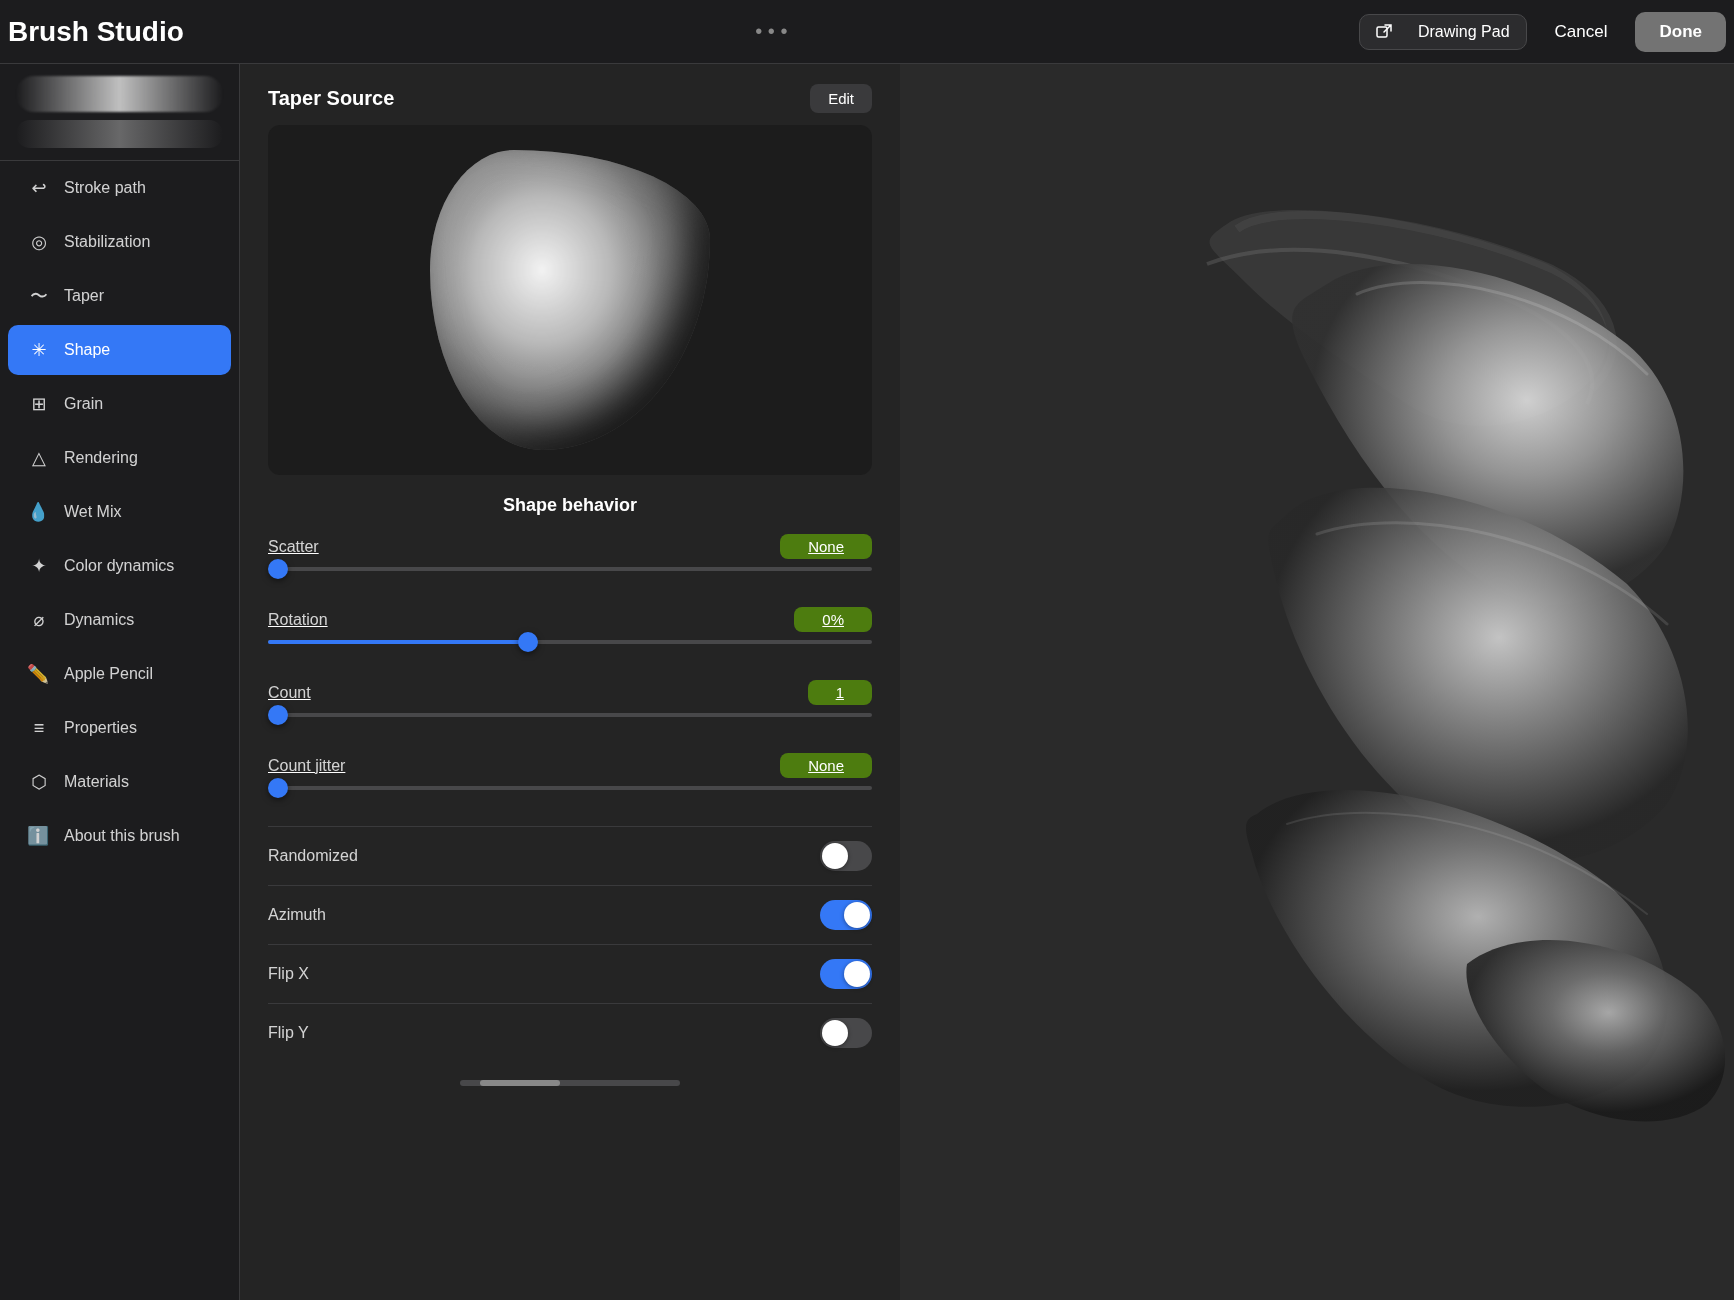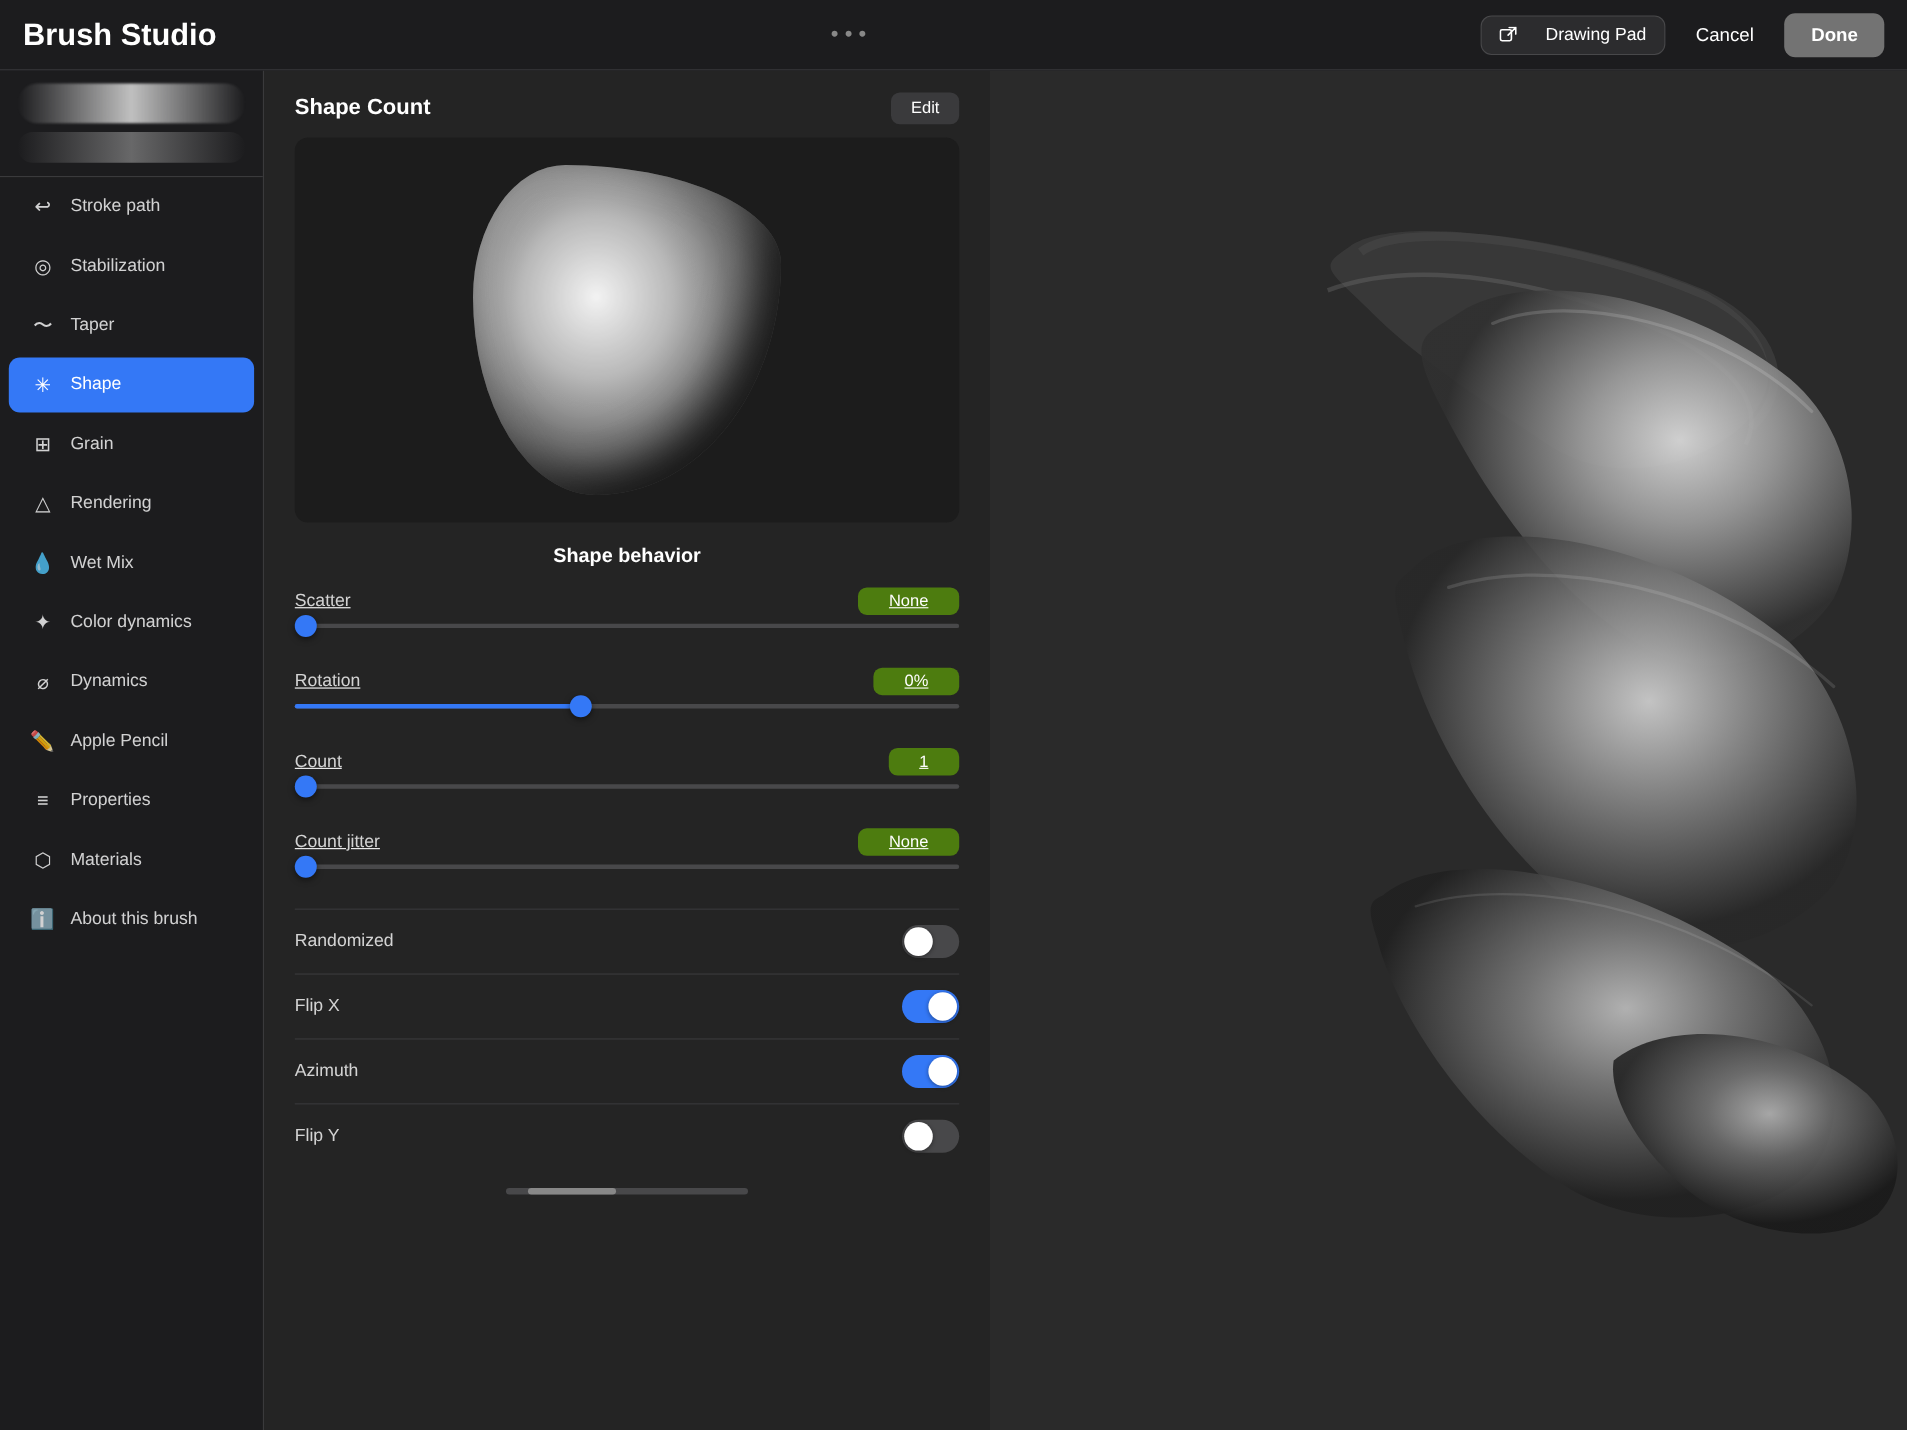--- a/index.html
+++ b/index.html
@@ -12,21 +12,21 @@
       overflow: hidden;
       display: flex;
       flex-direction: column;
     }
 
     
     .top-bar {
       display: flex;
       align-items: center;
       justify-content: space-between;
-      padding: 14px 21px;
+      padding: 14px 8px;
       background: #1c1c1e;
       border-bottom: 1px solid #3a3a3c;
       height: 64px;
       flex-shrink: 0;
     }
     .app-title {
       font-size: 28px;
       font-weight: 700;
       color: #ffffff;
     }
@@ -373,21 +373,21 @@
       <span>Materials</span>
     </div>
     <div class="sidebar-item">
       <span class="sidebar-icon">ℹ️</span>
       <span>About this brush</span>
     </div>
   </div>
 
   <div class="middle-panel">
     <div class="panel-header">
-      <span class="section-title">Shape Count</span>
+      <span class="section-title">Taper Source</span>
       <button class="edit-btn">Edit</button>
     </div>
     <div class="shape-preview">
       <div class="shape-preview-inner"></div>
     </div>
 
     <div class="behavior-section">
       <div class="behavior-title">Shape behavior</div>
 
       <div class="control-row">
@@ -435,28 +435,28 @@
       </div>
 
       <div class="toggle-row">
         <span class="toggle-label">Randomized</span>
         <div class="toggle off">
           <div class="toggle-knob"></div>
         </div>
       </div>
 
       <div class="toggle-row">
-        <span class="toggle-label">Flip X</span>
+        <span class="toggle-label">Azimuth</span>
         <div class="toggle on">
           <div class="toggle-knob"></div>
         </div>
       </div>
 
       <div class="toggle-row">
-        <span class="toggle-label">Azimuth</span>
+        <span class="toggle-label">Flip X</span>
         <div class="toggle on">
           <div class="toggle-knob"></div>
         </div>
       </div>
 
       <div class="toggle-row">
         <span class="toggle-label">Flip Y</span>
         <div class="toggle off">
           <div class="toggle-knob"></div>
         </div>

